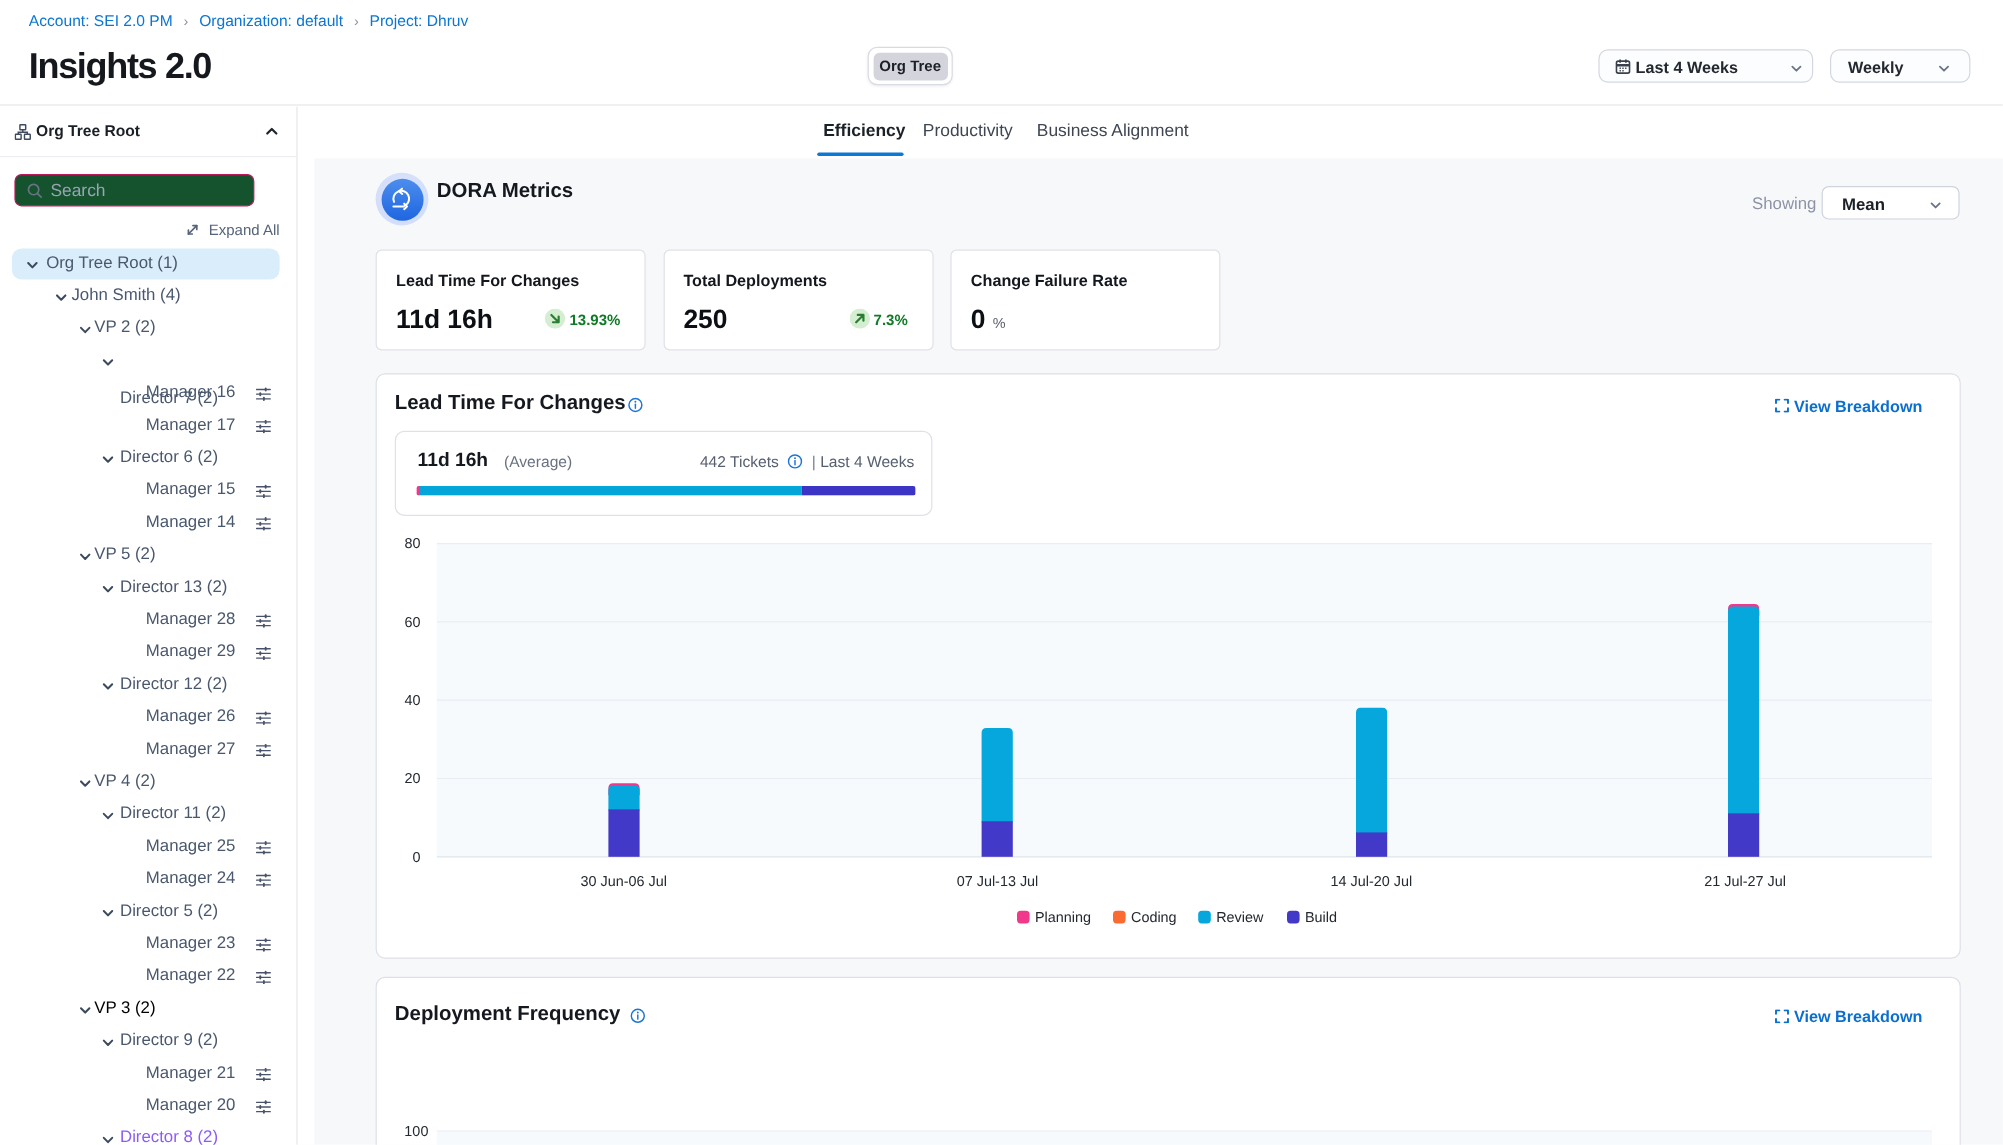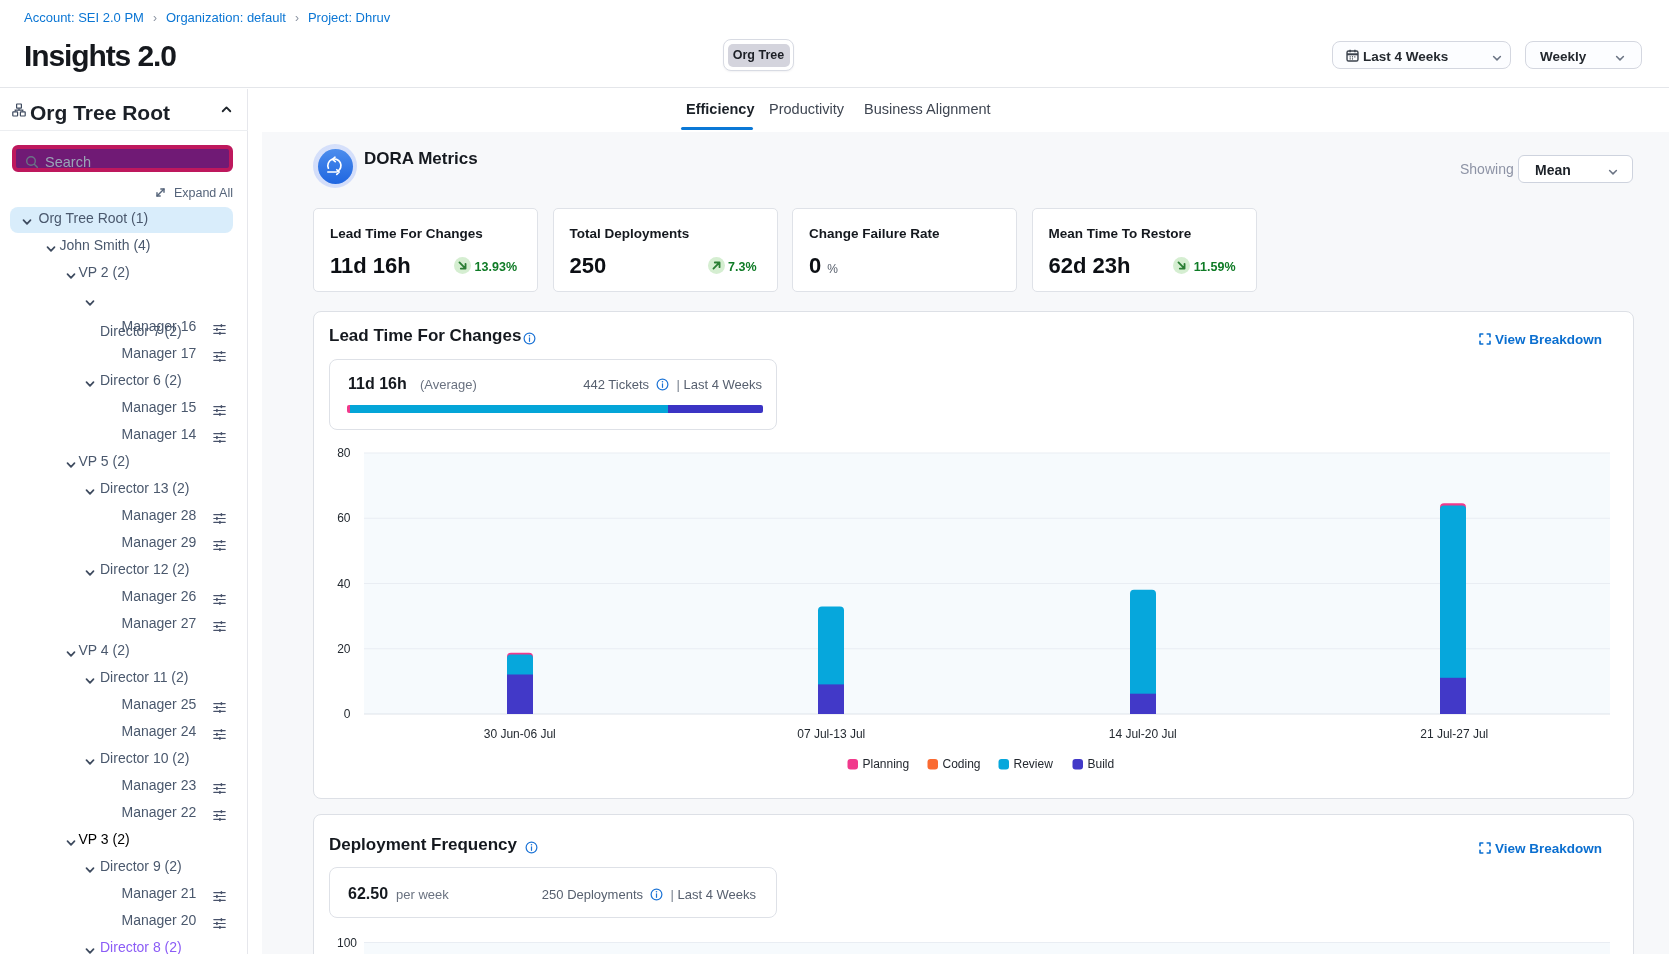--- a/index.html
+++ b/index.html
@@ -43,27 +43,27 @@
   </div>
 </div>
 
 <div class="abs" style="left:0;top:89px;width:248px;height:865px;background:#fff;border-right:1px solid #e6e7ec;">
   <svg class="abs" style="left:12px;top:14px;" width="14" height="14" viewBox="0 0 14 14" fill="none" stroke="#3e4a5f" stroke-width="1.2">
       <rect x="4.6" y="1" width="4.8" height="4.2" rx="0.4"></rect>
       <rect x="0.8" y="8.8" width="4.8" height="4.2" rx="0.4"></rect>
       <rect x="8.4" y="8.8" width="4.8" height="4.2" rx="0.4"></rect>
       <path d="M7 5.4 V7.2 M3.2 8.6 V7.2 H10.8 V8.6"></path>
     </svg>
-  <div class="abs" style="left:30px;top:11.5px;font-size:21px;font-weight:bold;color:#1b2027;">Org Tree Root</div>
+  <div class="abs" style="left:30px;top:11.5px;font-size:13px;font-weight:bold;color:#1b2027;">Org Tree Root</div>
   <svg class="abs" style="left:220px;top:14px;" width="13" height="13" viewBox="0 0 12 12" fill="none">
       <path d="M2.5 7.6 L6 4.1 L9.5 7.6" stroke="#20252c" stroke-width="1.7" stroke-linecap="round" stroke-linejoin="round"></path>
     </svg>
   <div class="abs" style="left:0;top:40.5px;width:248px;border-top:1px solid #eceef1;"></div>
 
-  <div class="abs" style="left:12px;top:55.5px;width:221px;height:27.5px;border:4px solid #be185d;border-radius:6px;background:#701a75;">
+  <div class="abs" style="left:12px;top:55.5px;width:200px;height:27.5px;border:1px solid #be185d;border-radius:6px;background:#14532d;">
     <svg class="abs" style="left:9px;top:6.5px;" width="14" height="14" viewBox="0 0 14 14" fill="none" stroke="#6a7385" stroke-width="1.4">
         <circle cx="6" cy="6" r="4.3"></circle>
         <line x1="9.3" y1="9.3" x2="12.3" y2="12.3" stroke-linecap="round"></line>
       </svg>
     <span class="abs" style="left:29px;top:5px;font-size:14.5px;color:#9aa4b5;">Search</span>
   </div>
 
   <div class="abs" style="left:0;top:93.5px;width:233px;text-align:right;">
     <svg style="vertical-align:-1px;" width="11" height="11" viewBox="0 0 11 11" fill="none" stroke="#55647a" stroke-width="1.4" stroke-linecap="round" stroke-linejoin="round">
         <path d="M2 9 L9 2"></path>
@@ -201,21 +201,21 @@
           <line x1="0.8" y1="6.5" x2="12.2" y2="6.5"></line>
           <line x1="0.8" y1="10.4" x2="12.2" y2="10.4"></line>
 <rect x="7.6" y="0.9" width="1.6" height="3.4" rx="0.8" fill="#49536b" stroke="none"></rect>
 <rect x="3.1" y="4.8" width="1.6" height="3.4" rx="0.8" fill="#49536b" stroke="none"></rect>
 <rect x="6.1" y="8.7" width="1.6" height="3.4" rx="0.8" fill="#49536b" stroke="none"></rect>
         </svg></div>
       <div style="position:absolute;left:121.5px;top:723px;font-size:14px;color:#4a586d;white-space:nowrap;">Manager 24</div>
 <div style="position:absolute;left:84px;top:754px;"><svg width="12" height="12" viewBox="0 0 12 12" fill="none">
           <path d="M2.5 4.2 L6 7.8 L9.5 4.2" stroke="#3d4a5e" stroke-width="1.7" stroke-linecap="round" stroke-linejoin="round"></path>
         </svg></div>
-      <div style="position:absolute;left:100px;top:750px;font-size:14px;color:#4a586d;white-space:nowrap;">Director 10 (2)</div>
+      <div style="position:absolute;left:100px;top:750px;font-size:14px;color:#4a586d;white-space:nowrap;">Director 5 (2)</div>
 <div style="position:absolute;left:213px;top:780.5px;"><svg width="13" height="13" viewBox="0 0 13 13" fill="none" stroke="#49536b" stroke-width="1.1" stroke-linecap="round">
 <line x1="0.8" y1="2.6" x2="12.2" y2="2.6"></line>
           <line x1="0.8" y1="6.5" x2="12.2" y2="6.5"></line>
           <line x1="0.8" y1="10.4" x2="12.2" y2="10.4"></line>
 <rect x="7.6" y="0.9" width="1.6" height="3.4" rx="0.8" fill="#49536b" stroke="none"></rect>
 <rect x="3.1" y="4.8" width="1.6" height="3.4" rx="0.8" fill="#49536b" stroke="none"></rect>
 <rect x="6.1" y="8.7" width="1.6" height="3.4" rx="0.8" fill="#49536b" stroke="none"></rect>
         </svg></div>
       <div style="position:absolute;left:121.5px;top:777px;font-size:14px;color:#4a586d;white-space:nowrap;">Manager 23</div>
 <div style="position:absolute;left:213px;top:807.5px;"><svg width="13" height="13" viewBox="0 0 13 13" fill="none" stroke="#49536b" stroke-width="1.1" stroke-linecap="round">
@@ -299,28 +299,20 @@
       <div class="abs" style="left:16px;top:17.5px;font-size:13.5px;font-weight:bold;color:#14181e;">Total Deployments</div>
       <div class="abs" style="left:16px;top:44px;font-size:22px;font-weight:bold;color:#0c0f14;">250</div>
       <div class="abs" style="right:20px;top:48px;white-space:nowrap;"><svg width="17" height="17" viewBox="0 0 14 14" style="vertical-align:-3.5px;">
           <circle cx="7" cy="7" r="7" fill="#d5eed1"></circle>
           <path d="M4.5 9.5 L9.5 4.5 M5.6 4.5 H9.5 V8.4" stroke="#2a7e33" stroke-width="1.5" stroke-linecap="round" stroke-linejoin="round" fill="none"></path>
         </svg><span style="font-size:12.5px;font-weight:bold;color:#0f7b26;">&nbsp;7.3%</span></div>
     </div>
   <div class="abs" style="left:530px;top:76px;width:225px;height:84.5px;background:#fff;border:1px solid #dfe2e8;border-radius:5px;text-align:right;">
       <div class="abs" style="left:16px;top:17.5px;font-size:13.5px;font-weight:bold;color:#14181e;">Change Failure Rate</div>
       <div class="abs" style="left:16px;top:44px;font-size:22px;font-weight:bold;color:#0c0f14;">0 <span style="font-size:12px;font-weight:normal;color:#565e6b;">%</span></div>
-    </div>
-  <div class="abs" style="left:769.5px;top:76px;width:225px;height:84.5px;background:#fff;border:1px solid #dfe2e8;border-radius:5px;">
-      <div class="abs" style="left:16px;top:17.5px;font-size:13.5px;font-weight:bold;color:#14181e;">Mean Time To Restore</div>
-      <div class="abs" style="left:16px;top:44px;font-size:22px;font-weight:bold;color:#0c0f14;">62d 23h</div>
-      <div class="abs" style="right:20px;top:48px;white-space:nowrap;"><svg width="17" height="17" viewBox="0 0 14 14" style="vertical-align:-3.5px;">
-          <circle cx="7" cy="7" r="7" fill="#d5eed1"></circle>
-          <path d="M4.5 4.5 L9.5 9.5 M9.5 5.6 V9.5 H5.6" stroke="#2a7e33" stroke-width="1.5" stroke-linecap="round" stroke-linejoin="round" fill="none"></path>
-        </svg><span style="font-size:12.5px;font-weight:bold;color:#0f7b26;">&nbsp;11.59%</span></div>
     </div>
 
   <div class="abs" style="left:51px;top:179.5px;width:1321px;height:488px;background:#fff;border:1px solid #dde0e6;border-radius:8px;">
     <div class="abs" style="left:15px;top:14px;font-size:17px;font-weight:bold;color:#15191f;">Lead Time For Changes</div>
     <div class="abs" style="left:209px;top:19px;"><svg width="13" height="13" viewBox="0 0 14 14" fill="none">
           <circle cx="7" cy="7" r="5.8" stroke="#1d74d6" stroke-width="1.3"></circle>
           <line x1="7" y1="6.3" x2="7" y2="10" stroke="#1d74d6" stroke-width="1.3" stroke-linecap="round"></line>
           <circle cx="7" cy="4.1" r="0.85" fill="#1d74d6"></circle>
         </svg></div>
     <div class="abs" style="right:31px;top:18px;white-space:nowrap;"><span style="vertical-align:-1px;"><svg width="12" height="12" viewBox="0 0 12 12" fill="none" stroke="#0b6fd0" stroke-width="1.6" stroke-linecap="round" stroke-linejoin="round">
@@ -389,29 +381,20 @@
           <line x1="7" y1="6.3" x2="7" y2="10" stroke="#1d74d6" stroke-width="1.3" stroke-linecap="round"></line>
           <circle cx="7" cy="4.1" r="0.85" fill="#1d74d6"></circle>
         </svg></div>
     <div class="abs" style="right:31px;top:24px;white-space:nowrap;"><span style="vertical-align:-1px;"><svg width="12" height="12" viewBox="0 0 12 12" fill="none" stroke="#0b6fd0" stroke-width="1.6" stroke-linecap="round" stroke-linejoin="round">
             <path d="M1 3.8 V1 H3.8"></path>
             <path d="M8.2 1 H11 V3.8"></path>
             <path d="M11 8.2 V11 H8.2"></path>
             <path d="M3.8 11 H1 V8.2"></path>
           </svg></span><span style="font-size:13.5px;font-weight:bold;color:#0b6fd0;">&nbsp;View Breakdown</span></div>
 
-    <div class="abs" style="left:15px;top:52px;width:448px;height:51px;border:1px solid #dee1e7;border-radius:8px;background:#fff;">
-      <span class="abs" style="left:18px;top:17px;font-size:16px;font-weight:bold;color:#15191f;">62.50</span>
-      <span class="abs" style="left:66px;top:19px;font-size:13px;color:#6a7280;">per week</span>
-      <div class="abs" style="right:20px;top:19px;font-size:13px;color:#57606f;white-space:nowrap;">250 Deployments&nbsp; <span style="display:inline-block;vertical-align:-2px;"><svg width="13" height="13" viewBox="0 0 14 14" fill="none">
-              <circle cx="7" cy="7" r="5.8" stroke="#1d74d6" stroke-width="1.3"></circle>
-              <line x1="7" y1="6.3" x2="7" y2="10" stroke="#1d74d6" stroke-width="1.3" stroke-linecap="round"></line>
-              <circle cx="7" cy="4.1" r="0.85" fill="#1d74d6"></circle>
-            </svg></span>&nbsp; <span style="color:#77808e;">|</span>&nbsp;Last 4 Weeks</div>
-    </div>
 
     <svg class="abs" style="left:0;top:113px;" width="1319" height="167" viewBox="0 0 1319 167" font-family="Liberation Sans, sans-serif">
       <rect x="50" y="14.5" width="1246" height="153" fill="#f6fafd"></rect>
       <line x1="50" y1="14.5" x2="1296" y2="14.5" stroke="#e9edf3" stroke-width="1"></line>
       <text x="43" y="19" text-anchor="end" font-size="12" fill="#242a31">100</text>
     </svg>
   </div>
 
 </div>
 

